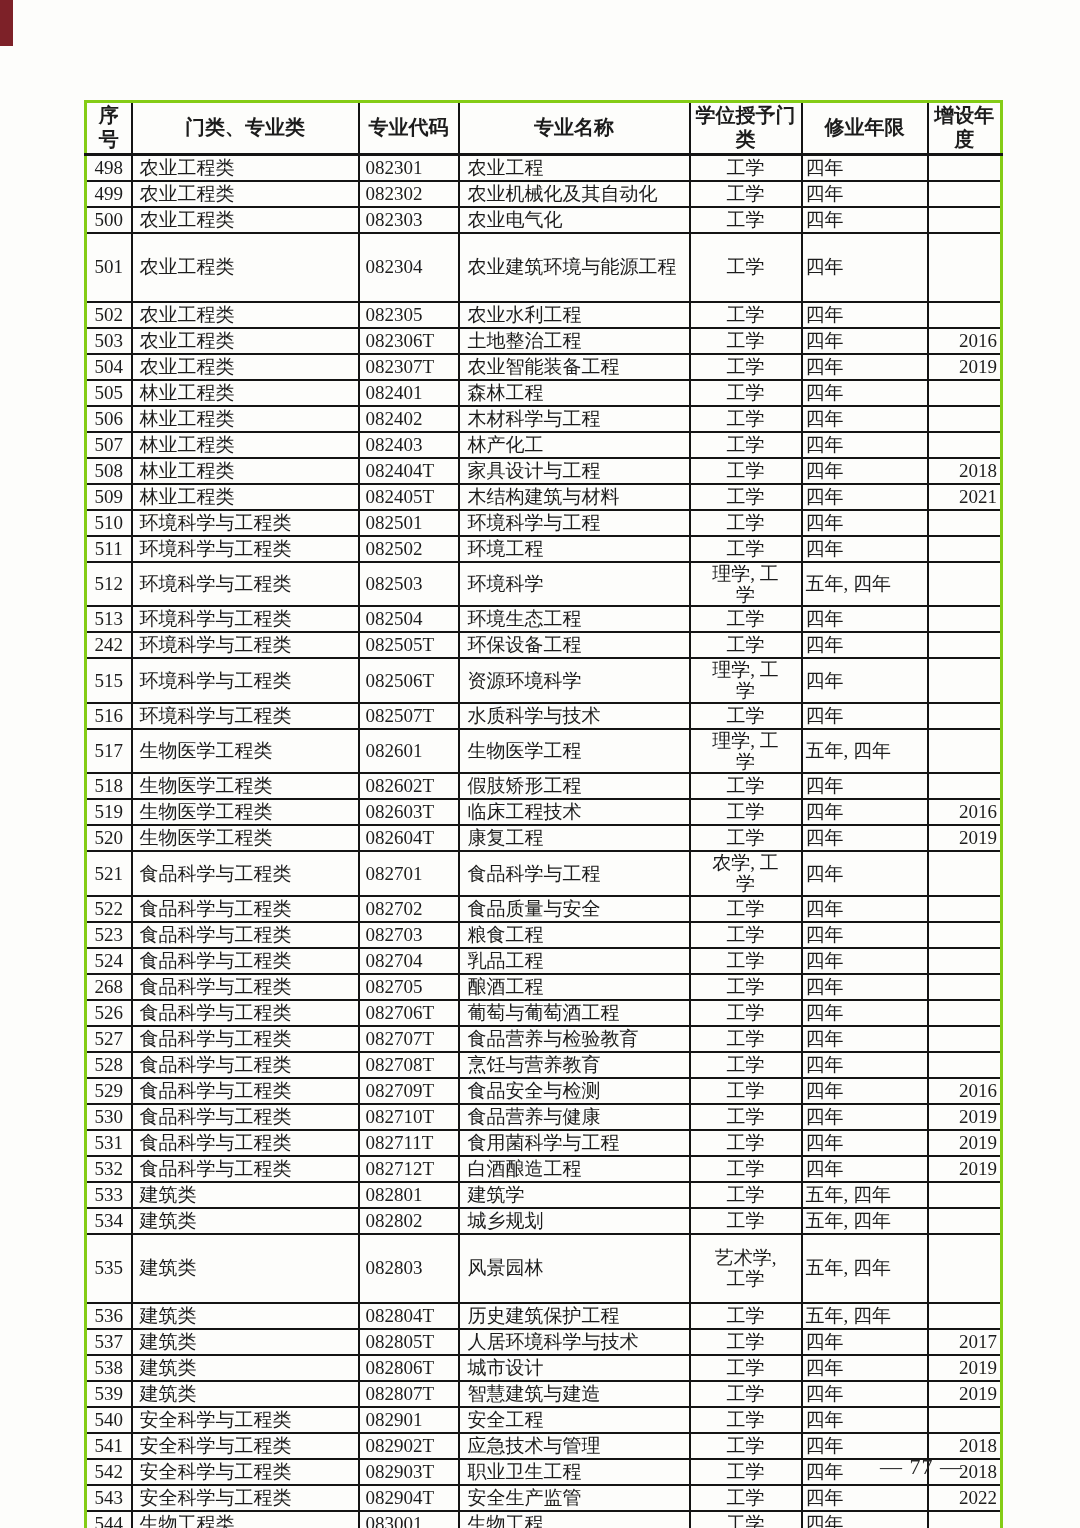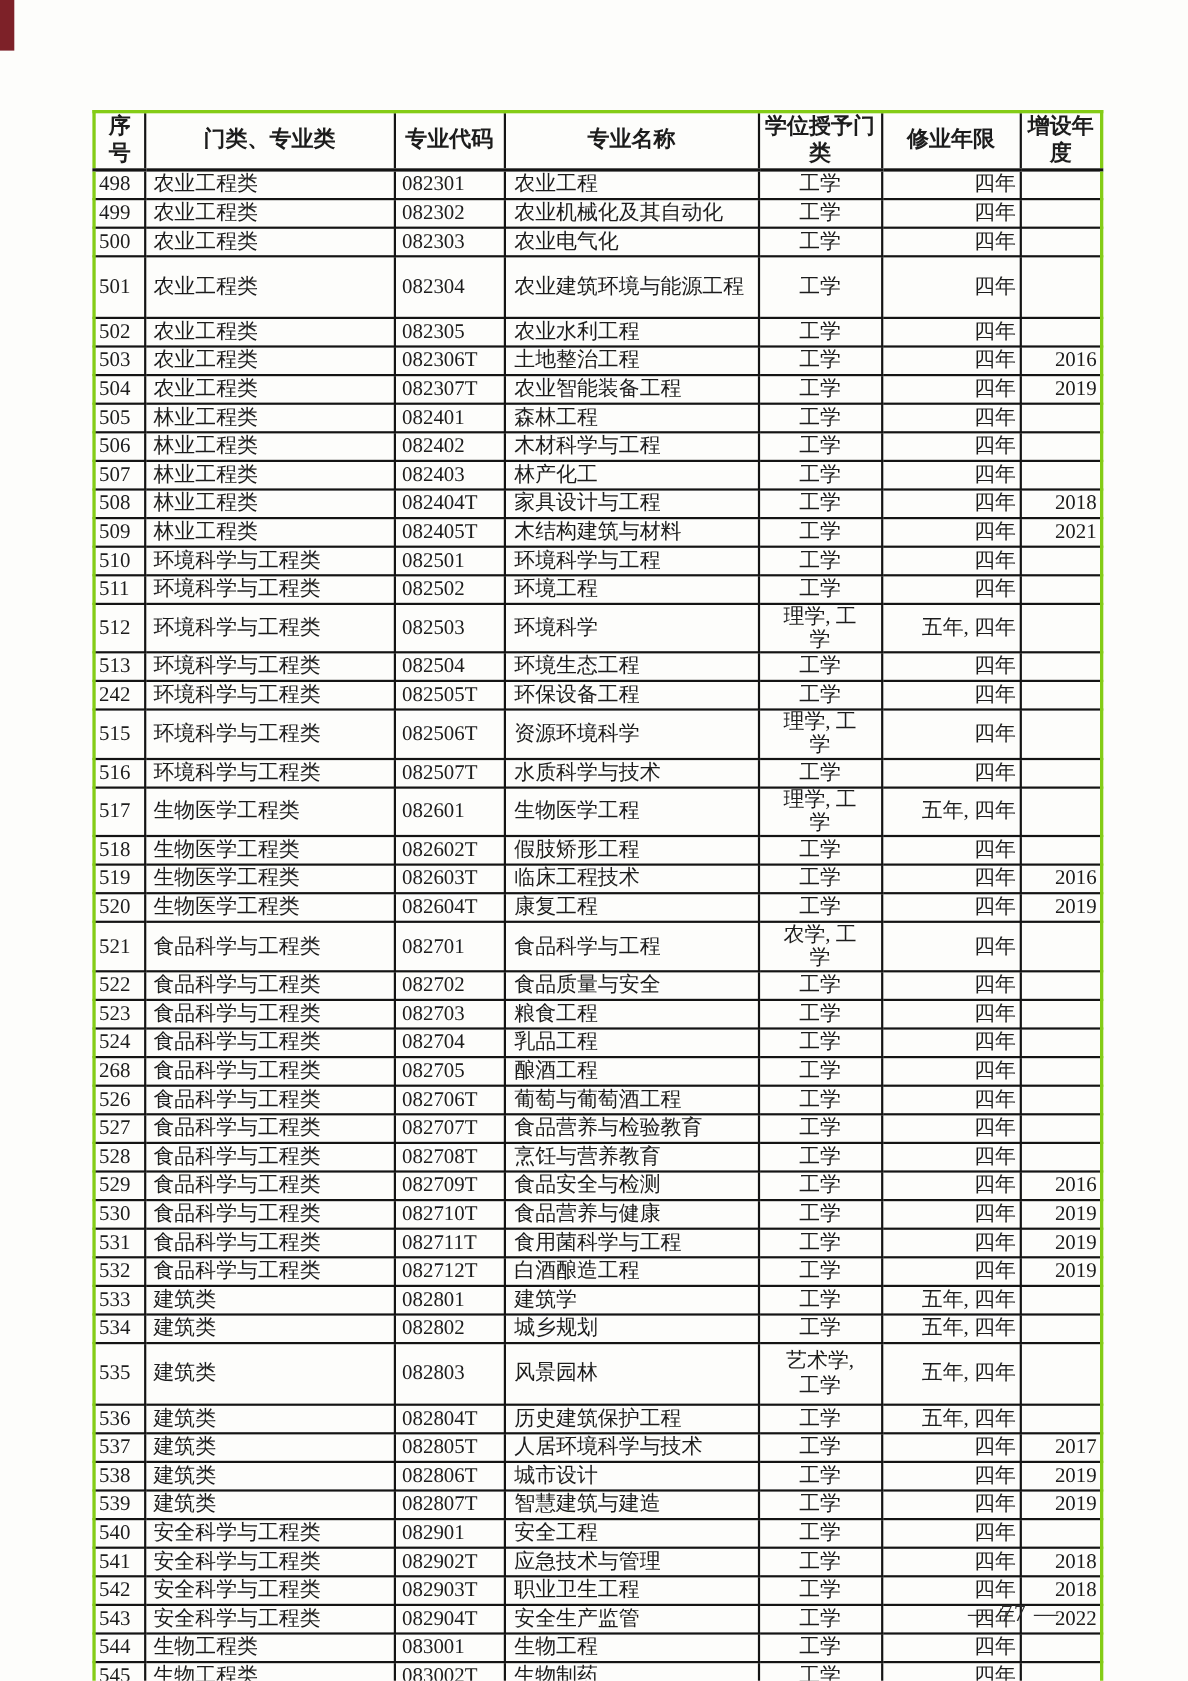--- a/index.html
+++ b/index.html
@@ -41,27 +41,27 @@
     border-bottom:3px solid #141414;
   }
   tbody td{
     font-size:19px;
     line-height:1.12;
     padding:0 3px;
   }
   tbody tr{height:26px;}
   
   tbody tr:nth-child(4),
-  tbody tr:nth-child(38){height:56px;}
-  td.col-serial{}
+  tbody tr:nth-child(38){height:69px;}
+  td.col-serial{text-align:center;}
   td.col-category{text-align:left;padding-left:7px;margin-left:12px;}
   td.col-code{text-align:left;padding-left:6px;}
   td.col-name{text-align:left;padding-left:8px;}
   td.col-degree{text-align:center;padding:0 13px;}
-  td.col-years{text-align:right;}
+  td.col-years{text-align:left;}
   td.col-added{text-align:right;}
   .page-number{
     position:absolute;
     top:1454px;
     left:880px;
     width:130px;
     text-align:left;
     font-size:22px;
     color:#2a2a2a;
     letter-spacing:1px;

